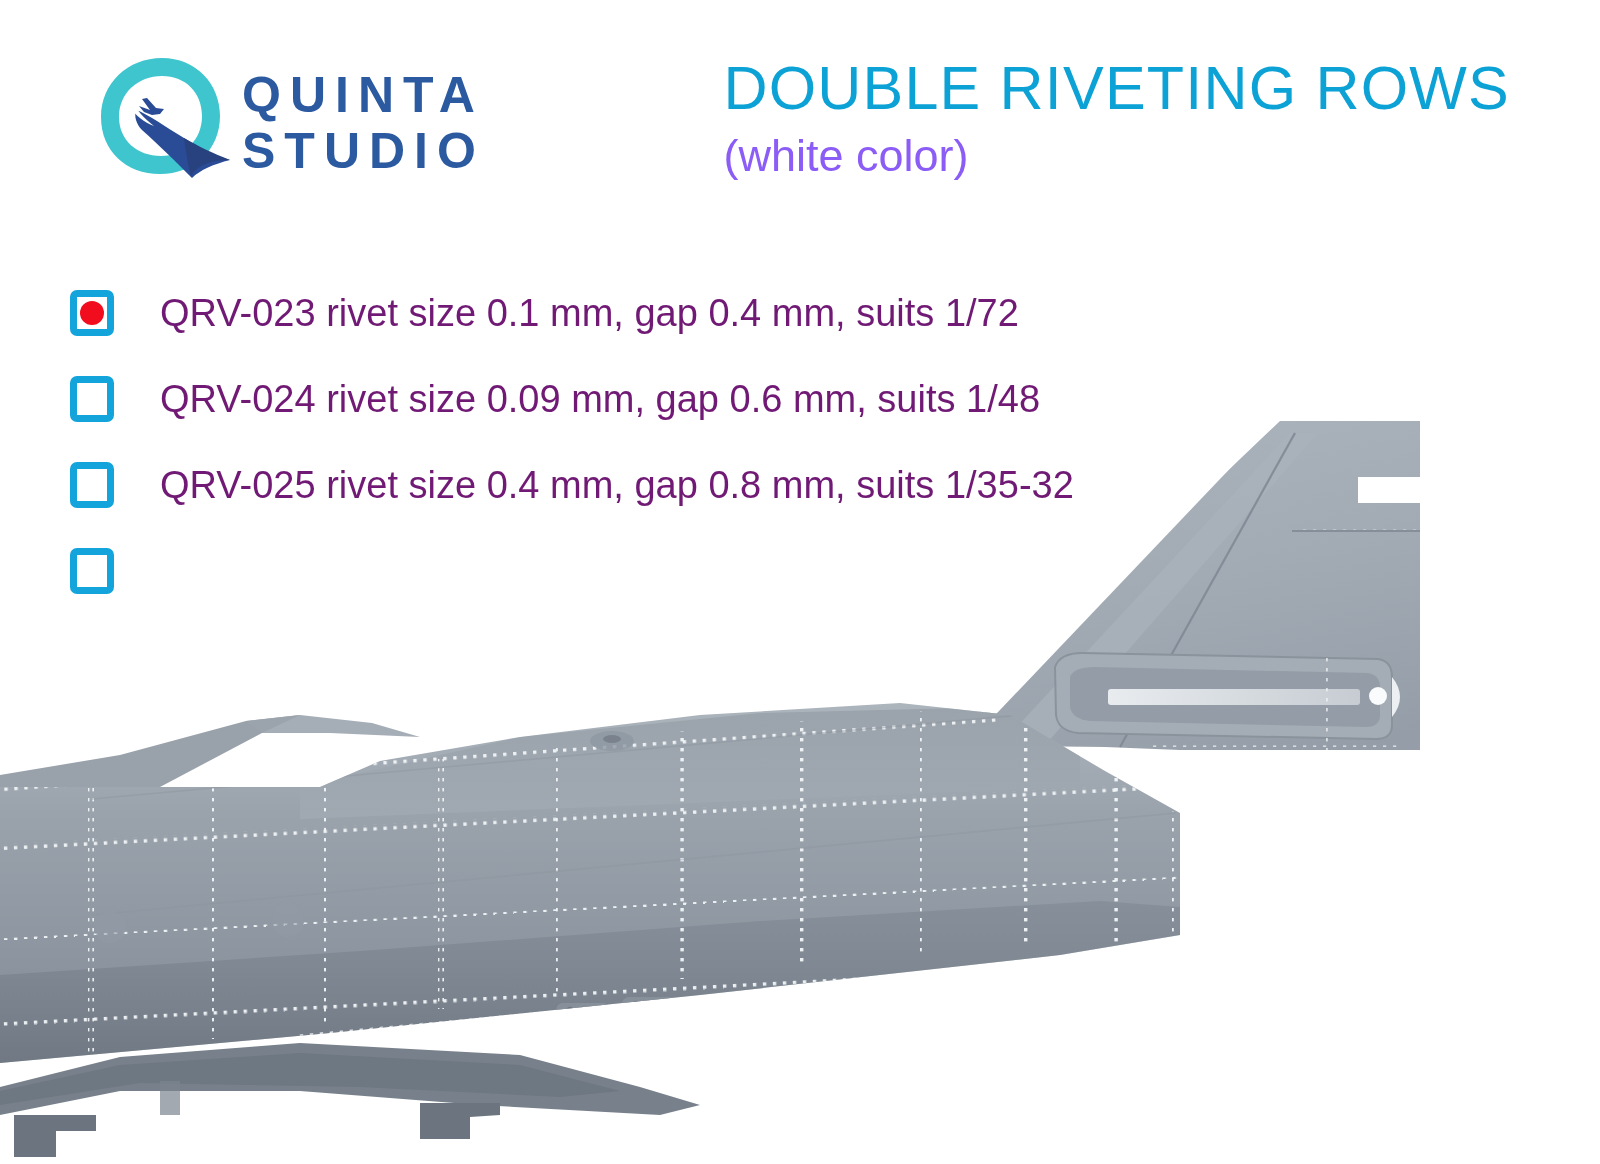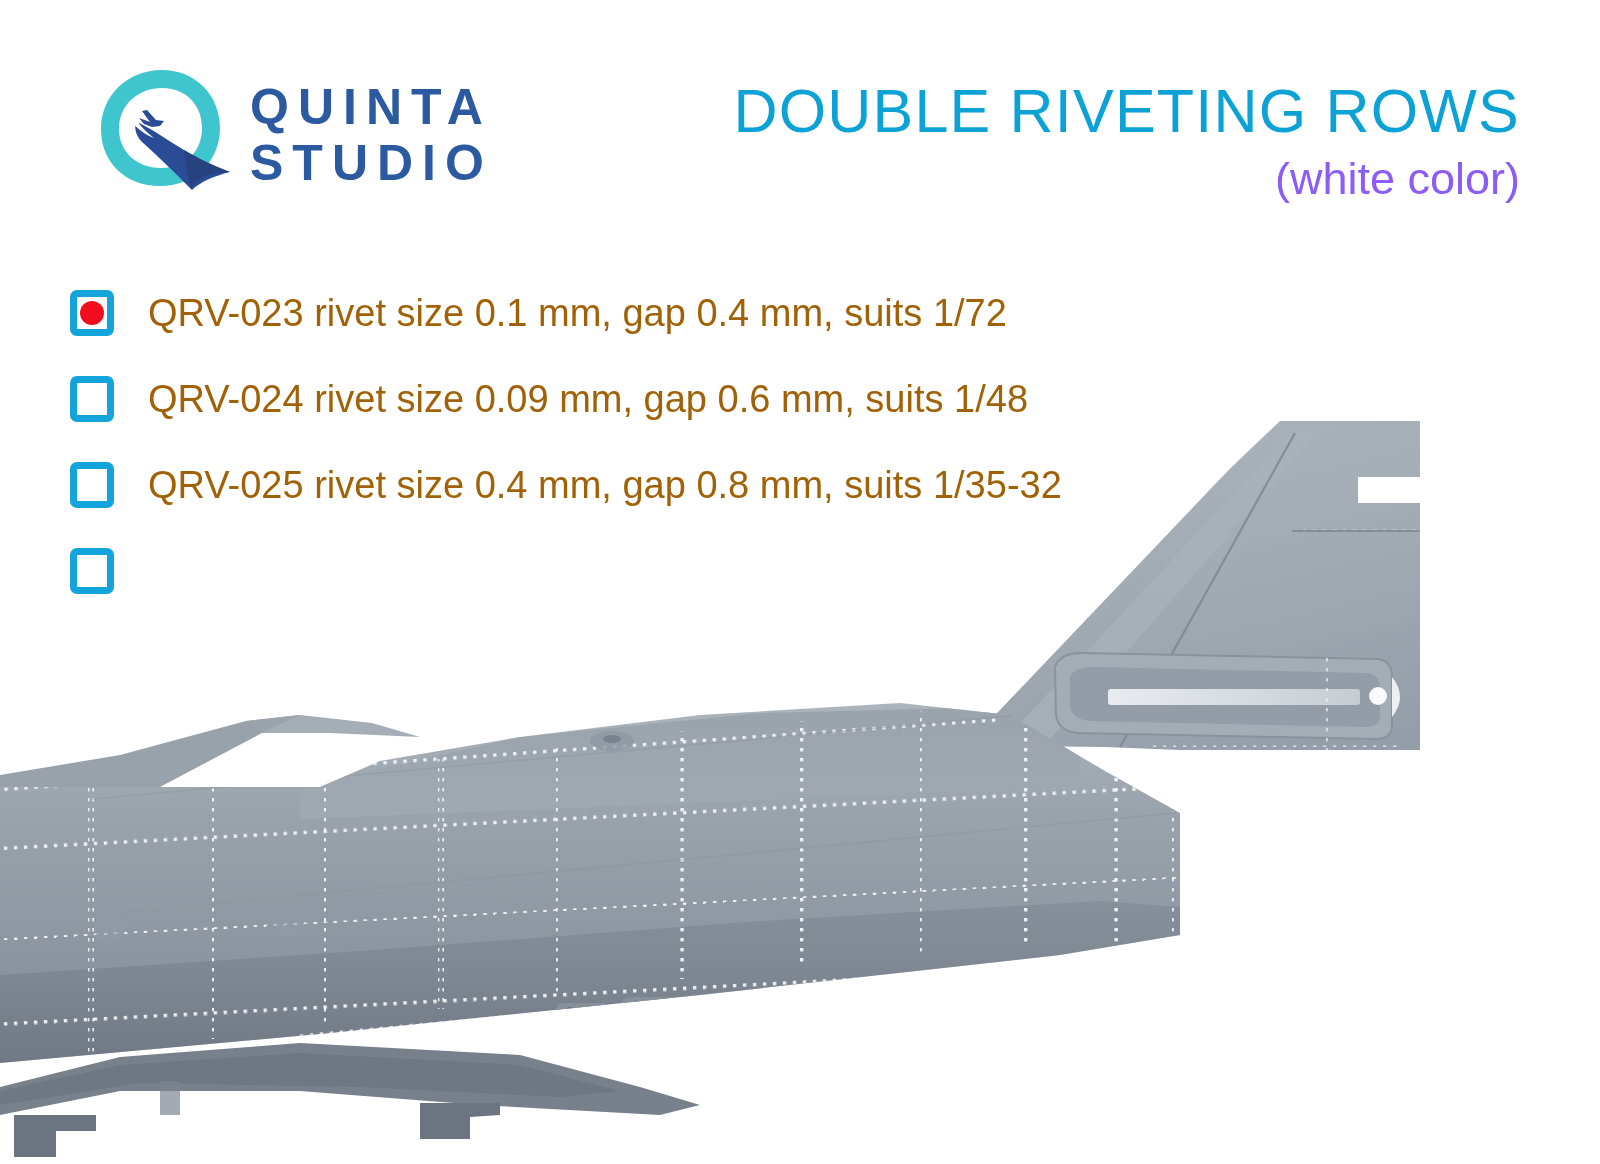--- a/index.html
+++ b/index.html
@@ -19,24 +19,24 @@
   .header {
     position: absolute;
     top: 0; left: 0;
     width: 1600px;
     height: 230px;
   }
 
   .brand {
     position: absolute;
     left: 92px;
-    top: 64px;
+    top: 52px;
     display: flex;
     align-items: center;
-    gap: 16px;
+    gap: 8px;
   }
   .brand-mark {
     width: 142px;
     height: 142px;
     flex: 0 0 auto;
   }
   .brand-words {
     display: flex;
     flex-direction: column;
     justify-content: center;
@@ -48,24 +48,22 @@
     font-weight: bold;
     letter-spacing: 9px;
     white-space: nowrap;
   }
   .brand-words .wline + .wline {
     margin-top: 6px;
   }
 
   .title-block {
     position: absolute;
-    right: 80px;
+    right: 90px;
     top: 56px;
-    text-align: right;
-    margin-top: 23px;
   }
   .main-title {
     color: #0CA2D6;
     font-size: 61px;
     font-weight: normal;
     letter-spacing: 1.2px;
     line-height: 1.05;
     white-space: nowrap;
   }
   .sub-title {
@@ -102,23 +100,23 @@
     align-items: center;
     justify-content: center;
   }
   .dot {
     width: 24px;
     height: 24px;
     border-radius: 50%;
     background: #F20D1E;
   }
   .option-label {
-    color: #a16207;
+    color: #701a75;
     font-size: 38px;
-    margin-left: 34px;
+    margin-left: 46px;
     white-space: nowrap;
   }
 
   
   .photo {
     position: absolute;
     left: 0;
     top: 415px;
     width: 1600px;
     height: 749px;

